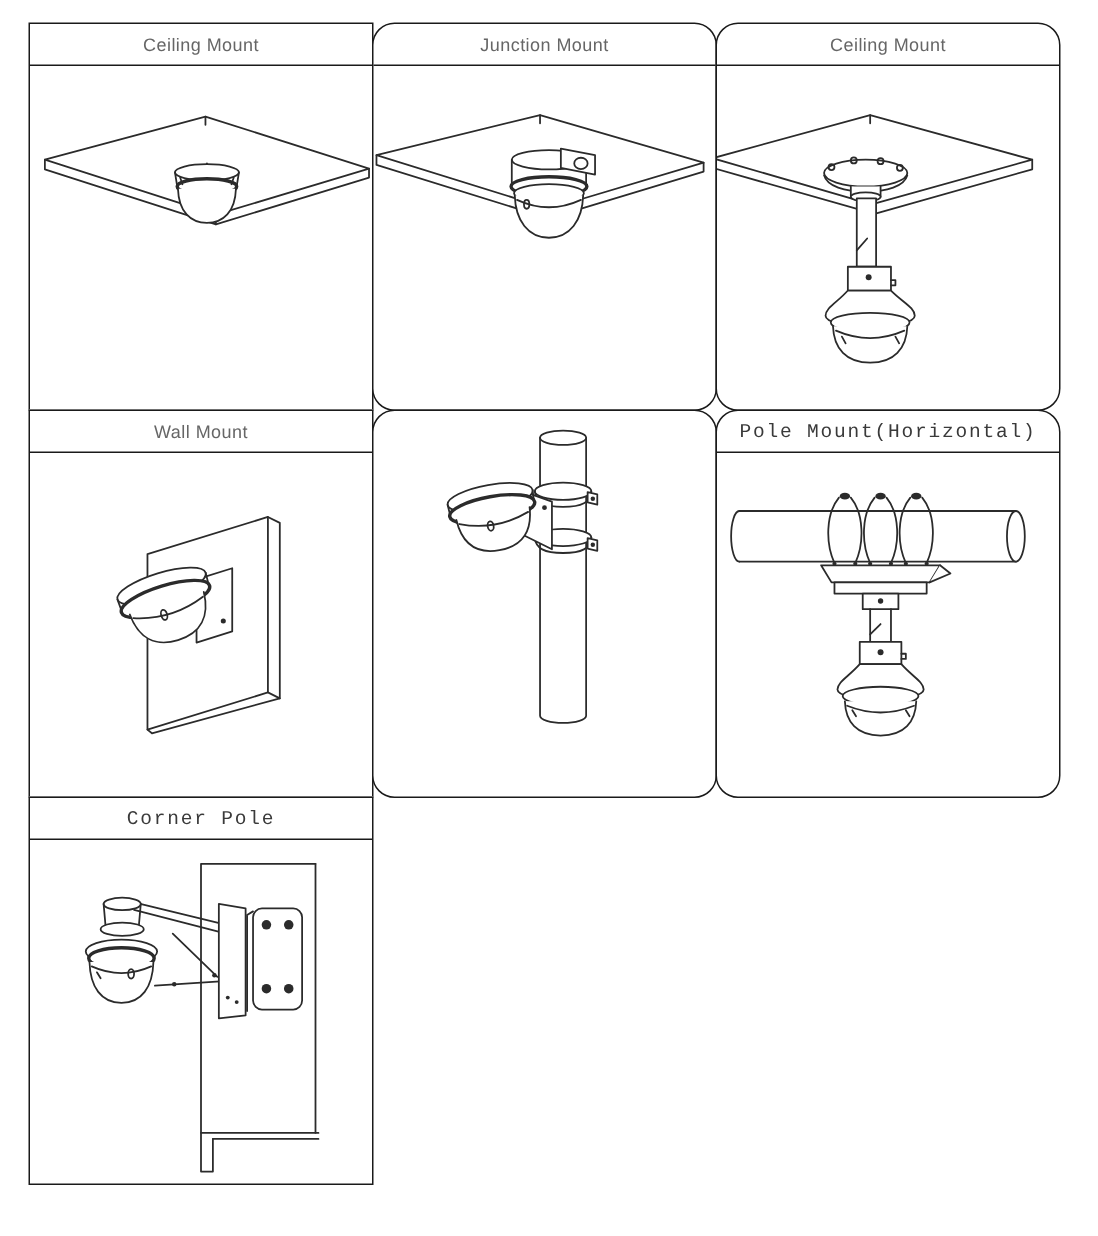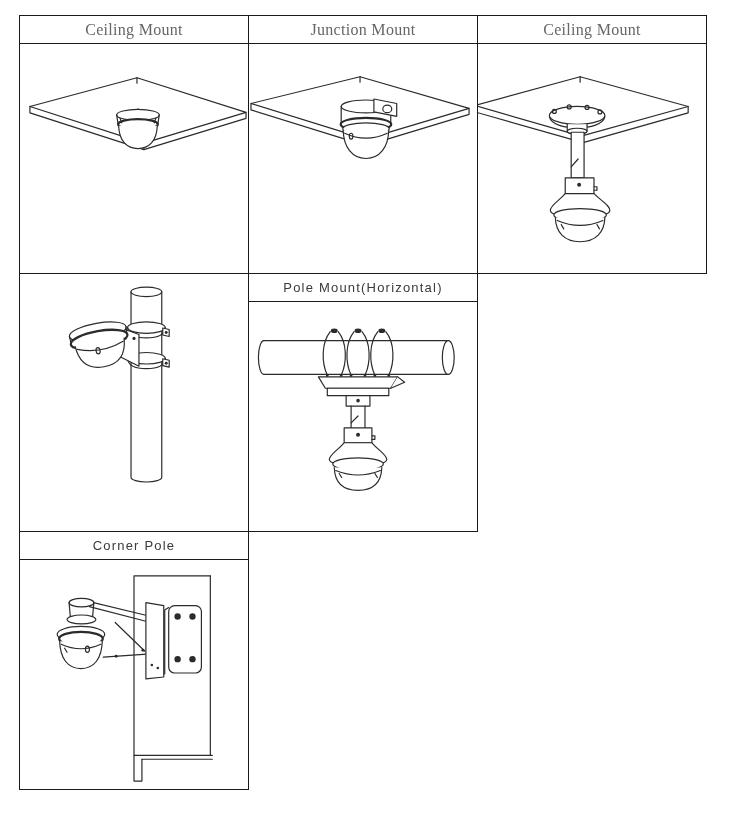--- a/index.html
+++ b/index.html
@@ -14,35 +14,35 @@
     position:absolute;left:19px;top:15px;
   }
   .mount-row{display:flex;}
   .mount-row + .mount-row{margin-top:-1px;}
   .mount-cell{
     width:230px;
     box-sizing:border-box;
     border:1.4px solid #1a1a1a;
     background:#ffffff;
   }
-  .mount-cell + .mount-cell{margin-left:-1px;}
+  .mount-cell + .mount-cell{margin-left:-1px;border-radius:15px;}
   .cell-header{
     height:28px;
     box-sizing:border-box;
     border-bottom:1.4px solid #1a1a1a;
     display:flex;align-items:center;justify-content:center;
   }
   .label-sans{
-    font-family:Liberation Serif, serif;
-    font-size:16px;
+    font-family:Liberation Sans, sans-serif;
+    font-size:12px;
     color:#666666;
     letter-spacing:0.3px;
   }
   .label-serif{
-    font-family:Liberation Sans, sans-serif;
+    font-family:Liberation Mono, monospace;
     font-size:13px;
     color:#3a3a3a;
     letter-spacing:1.2px;
   }
   .cell-art{
     height:229px;
     position:relative;
     overflow:hidden;
   }
   .cell-art svg{display:block;}
@@ -138,20 +138,45 @@
           <path class="wh" d="M78,174 C78.5,189 87,198.5 103,198.5 C119,198.5 127.5,189 128,174"></path>
           <path class="ln" d="M80,177 Q103,187 126,177"></path>
           <path class="ln" d="M84,181 L86.5,185.5 M120,181 L122.5,185.5"></path>
         </svg>
       </div>
     </div>
   </div>
 
   <div class="mount-row">
 
+    <div class="mount-cell">
+      <div class="cell-header">
+        <span class="label-sans">Wall Mount</span>
+      </div>
+      <div class="cell-art">
+        <svg width="228" height="229" viewBox="0 0 230 229">
+
+          <path class="ln" d="M79,67 L160,42 L160,160 L79,185 Z"></path>
+          <path class="ln" d="M160,42 L168,46 L168,164 L160,160"></path>
+          <path class="ln" d="M79,185 L82,187.5 L168,164"></path>
+
+          <path class="wh" d="M112,84 L136,76.5 L136,119 L112,126.5 Z"></path>
+          <circle class="dk" cx="130" cy="112" r="1.7"></circle>
+
+          <g transform="rotate(-17 92 100)">
+            <ellipse class="wh" cx="92" cy="88" rx="31" ry="9"></ellipse>
+            <path class="ln" d="M61,88 L61.5,97 M123,88 L122.5,97"></path>
+            <ellipse class="band" cx="92" cy="97" rx="31" ry="9"></ellipse>
+            <path class="wh" d="M66,100 C67,117 76,126 92,126 C108,126 117,117 118,100"></path>
+            <path class="ln" d="M67.5,103 Q92,112 116.5,103"></path>
+            <ellipse class="ln" cx="88" cy="107" rx="2" ry="3.5"></ellipse>
+          </g>
+        </svg>
+      </div>
+    </div>
 
     <div class="mount-cell">
       <div class="cell-art">
         <svg width="228" height="229" viewBox="0 0 230 229">
 
           <path class="wh" d="M112,17 L112,204 A15.5,4.8 0 0 0 143,204 L143,17 Z"></path>
           <ellipse class="wh" cx="127.5" cy="17" rx="15.5" ry="4.8"></ellipse>
 
           <ellipse class="wh" cx="127.5" cy="53" rx="19" ry="5.8"></ellipse>
           <path class="ln" d="M108.5,53 C109,60.5 115,63.5 127.5,63.5 C140,63.5 146,60.5 146.5,53"></path>

